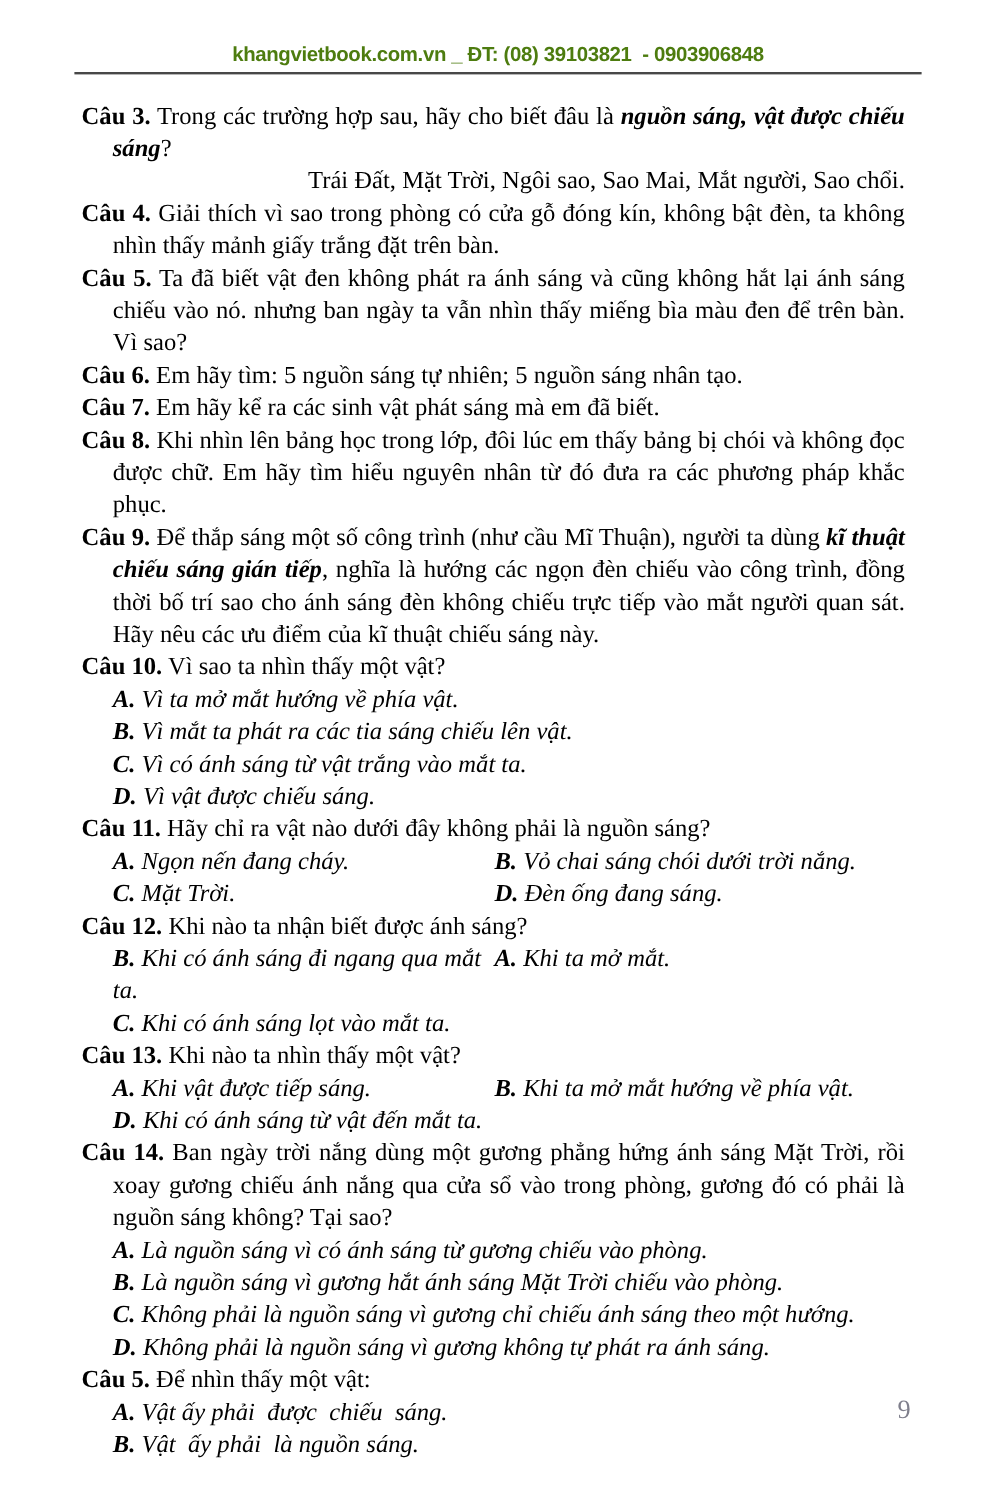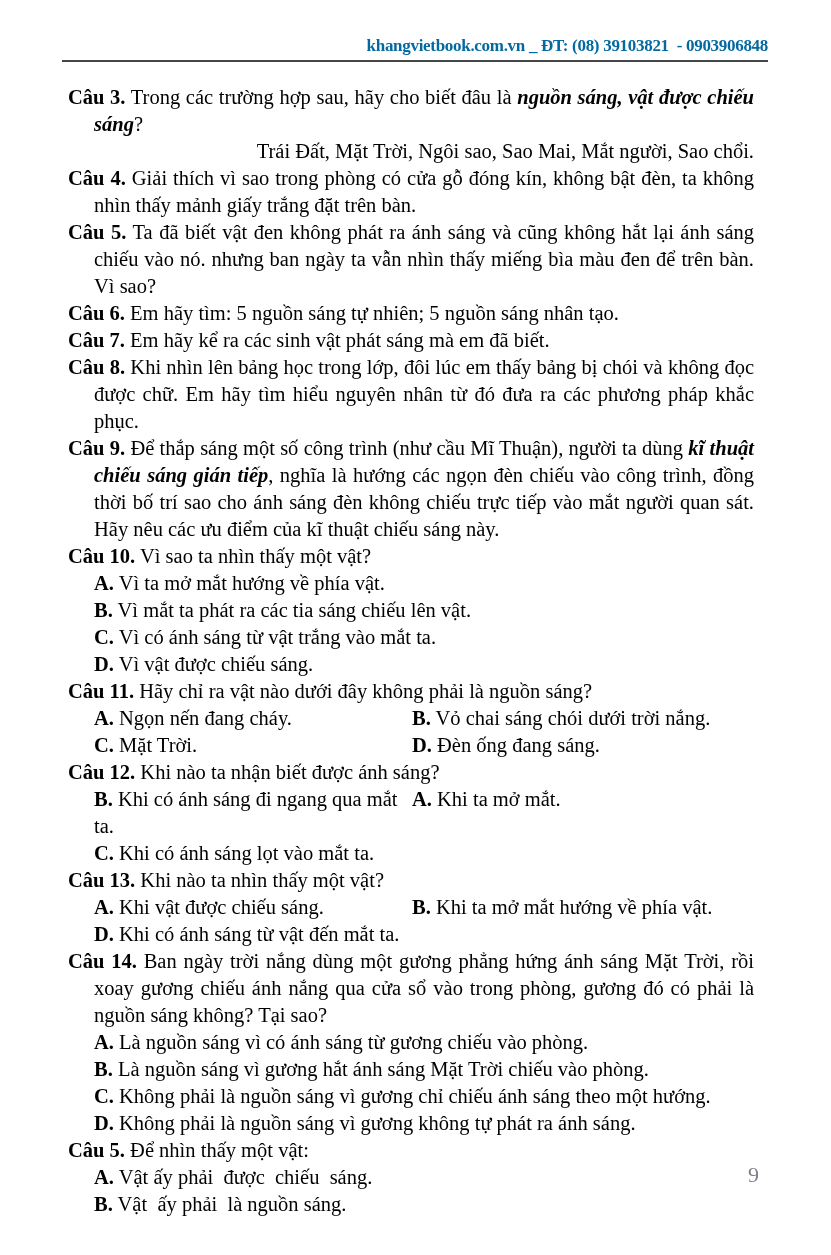--- a/index.html
+++ b/index.html
@@ -8,26 +8,26 @@
     width: 831px; height: 1255px;
     margin: 0 auto;
     background: #ffffff;
     font-family: "Liberation Serif", "DejaVu Serif", serif;
     color: #000000;
     overflow: hidden;
   }
   .header {
     position: absolute;
     left: 62px; right: 63px; top: 36px;
-    text-align: right;
-    font-family: Liberation Serif, serif;
+    text-align: center;
+    font-family: Liberation Sans, sans-serif;
     font-weight: 700;
     font-size: 17px;
     letter-spacing: -0.3px;
-    color: #0369a1;
+    color: #4d7c0f;
     white-space: pre;
   }
   .header-rule {
     position: absolute;
     left: 62px; right: 63px; top: 60px;
     border-top: 2px solid #474747;
     height: 0;
   }
   .content {
     position: absolute;
@@ -41,21 +41,21 @@
     text-align: justify;
   }
   .q-label { font-weight: 700; }
   .bi { font-weight: 700; font-style: italic; }
   .q-sub { padding-left: 26px; text-align: right; }
   .q-options { padding-left: 26px; }
   .q-options.cols-2 {
     display: grid;
     grid-template-columns: 318px 1fr;
   }
-  .option { white-space: nowrap; overflow: visible; }
+  .option { white-space: nowrap; overflow: visible; font-style: italic; }
   .opt-label { font-weight: 700; }
   .opt-text { white-space: pre-wrap; }
   .page-number {
     position: absolute;
     right: 72px; top: 1162px;
     font-size: 22px;
     color: #7f7f8c;
   }
 </style>
 </head>
@@ -110,21 +110,21 @@
         <div class="q-body"><span class="q-label">Câu 12.</span> <span>Khi nào ta nhận biết được ánh sáng?</span></div>
         <div class="q-options cols-2">
           <div class="option"><span class="opt-label">B.</span><span class="opt-text"> Khi có ánh sáng đi ngang qua mắt ta.</span></div>
           <div class="option"><span class="opt-label">A.</span><span class="opt-text"> Khi ta mở mắt.</span></div>
           <div class="option"><span class="opt-label">C.</span><span class="opt-text"> Khi có ánh sáng lọt vào mắt ta.</span></div>
         </div>
       </div>
       <div class="q-item">
         <div class="q-body"><span class="q-label">Câu 13.</span> <span>Khi nào ta nhìn thấy một vật?</span></div>
         <div class="q-options cols-2">
-          <div class="option"><span class="opt-label">A.</span><span class="opt-text"> Khi vật được chiếu sáng.</span></div>
+          <div class="option"><span class="opt-label">A.</span><span class="opt-text"> Khi vật được tiếp sáng.</span></div>
           <div class="option"><span class="opt-label">B.</span><span class="opt-text"> Khi ta mở mắt hướng về phía vật.</span></div>
           <div class="option"><span class="opt-label">D.</span><span class="opt-text"> Khi có ánh sáng từ vật đến mắt ta.</span></div>
         </div>
       </div>
       <div class="q-item">
         <div class="q-body"><span class="q-label">Câu 14.</span> <span>Ban ngày trời nắng dùng một gương phẳng hứng ánh sáng Mặt Trời, rồi xoay gương chiếu ánh nắng qua cửa sổ vào trong phòng, gương đó có phải là nguồn sáng không? Tại sao?</span></div>
         <div class="q-options cols-1">
           <div class="option"><span class="opt-label">A.</span><span class="opt-text"> Là nguồn sáng vì có ánh sáng từ gương chiếu vào phòng.</span></div>
           <div class="option"><span class="opt-label">B.</span><span class="opt-text"> Là nguồn sáng vì gương hắt ánh sáng Mặt Trời chiếu vào phòng.</span></div>
           <div class="option"><span class="opt-label">C.</span><span class="opt-text"> Không phải là nguồn sáng vì gương chỉ chiếu ánh sáng theo một hướng.</span></div>

